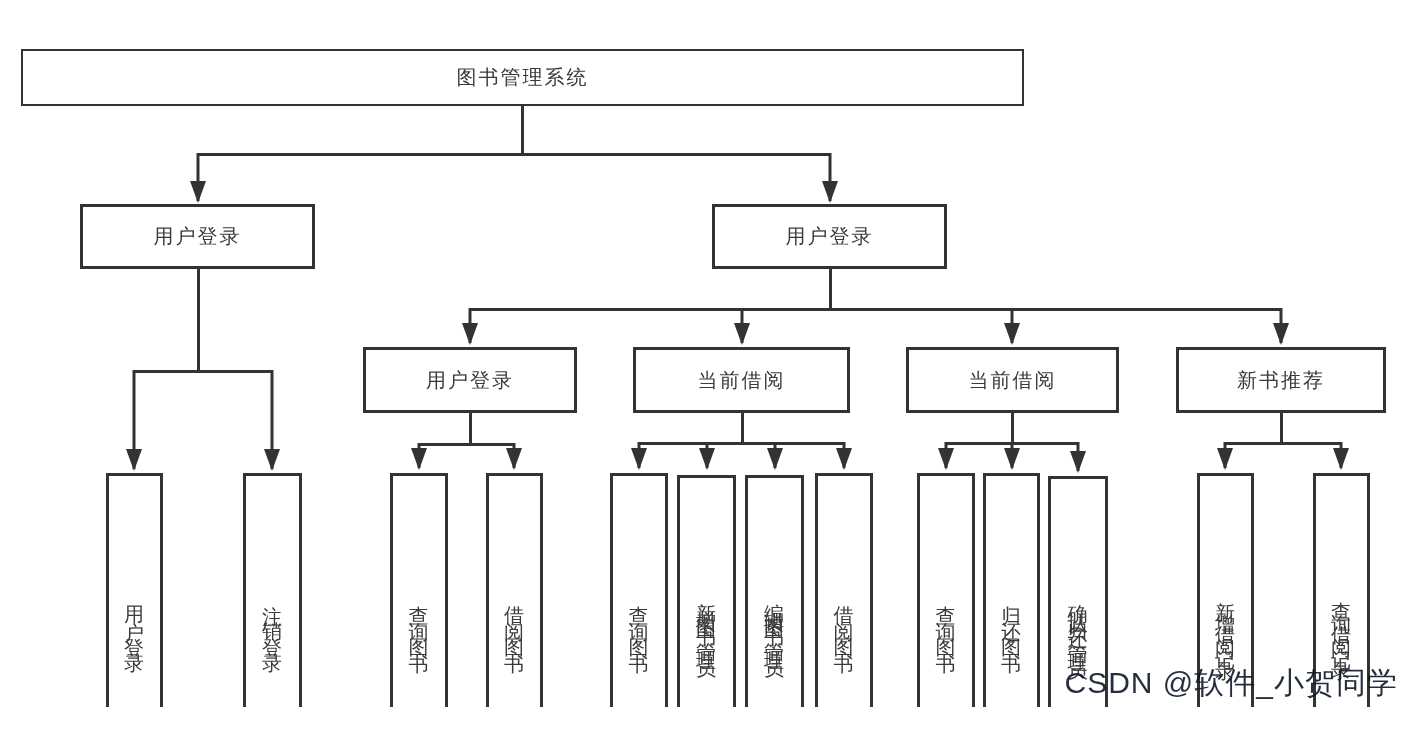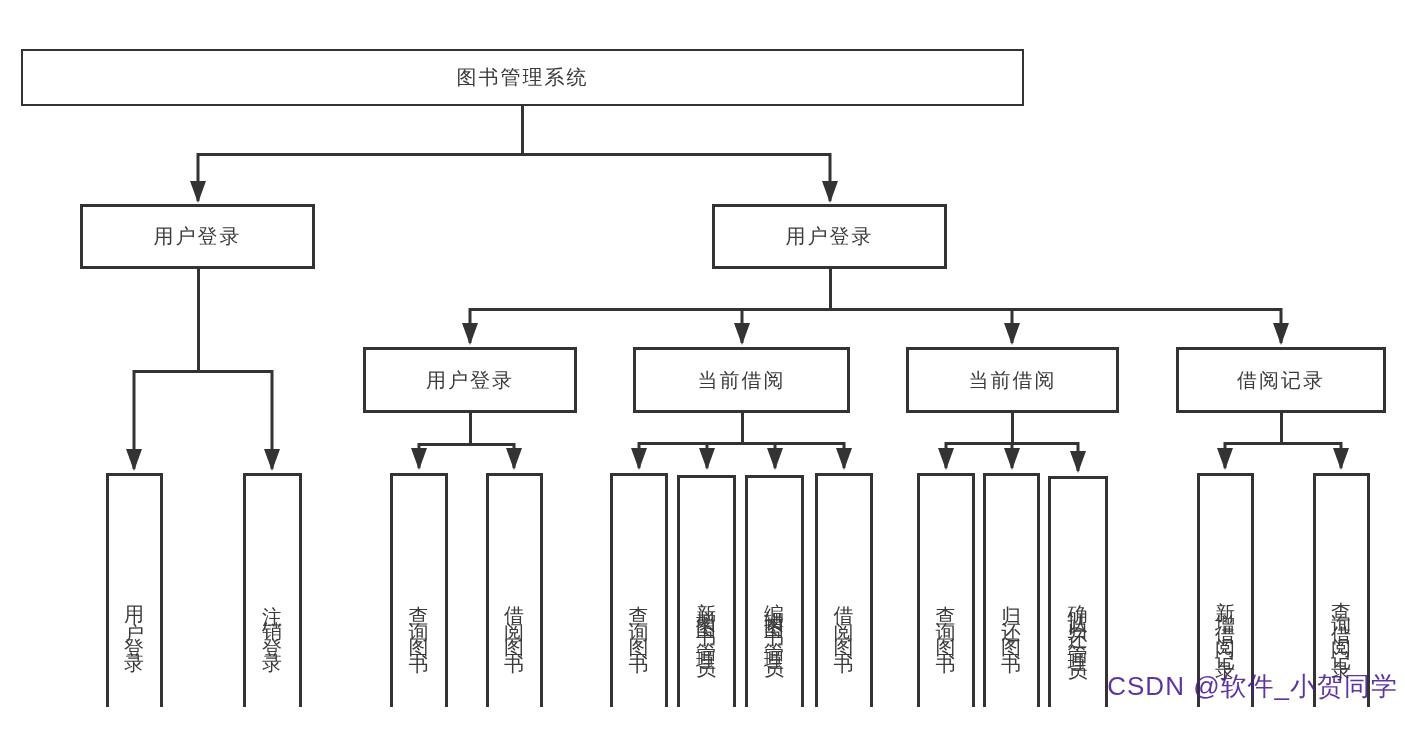--- a/index.html
+++ b/index.html
@@ -33,22 +33,22 @@
     line-height: 1;
     white-space: nowrap;
   }
   .node.vbox.s16 .label { letter-spacing: 16px; }
   .node.vbox.s12 .label { letter-spacing: 12px; }
   .node.vbox.s8  .label { letter-spacing: 8px; }
   .watermark {
     position: absolute;
     right: 7px;
     bottom: 3px;
-    font-size: 26px;
-    color: #4c1d95;
+    font-size: 30px;
+    color: #0f172a;
     opacity: 0.9;
     z-index: 3;
     letter-spacing: 1px;
     white-space: nowrap;
   }
 </style>
 </head>
 <body>
 
 <div class="canvas">
@@ -107,21 +107,21 @@
   <div class="node hbox" style="left:363px;top:311px;width:214px;height:66px">
     <span class="label">用户登录</span>
   </div>
   <div class="node hbox" style="left:633px;top:311px;width:217px;height:66px">
     <span class="label">当前借阅</span>
   </div>
   <div class="node hbox" style="left:906px;top:311px;width:213px;height:66px">
     <span class="label">当前借阅</span>
   </div>
   <div class="node hbox" style="left:1176px;top:311px;width:210px;height:66px">
-    <span class="label">借阅记录</span>
+    <span class="label">新书推荐</span>
   </div>
 
   <div class="node vbox s16" style="left:106px;top:437px;width:57px;height:298px">
     <span class="label">用户登录</span>
   </div>
   <div class="node vbox s16" style="left:243px;top:437px;width:59px;height:298px">
     <span class="label">注销登录</span>
   </div>
 
   <div class="node vbox s16" style="left:390px;top:437px;width:58px;height:298px">

